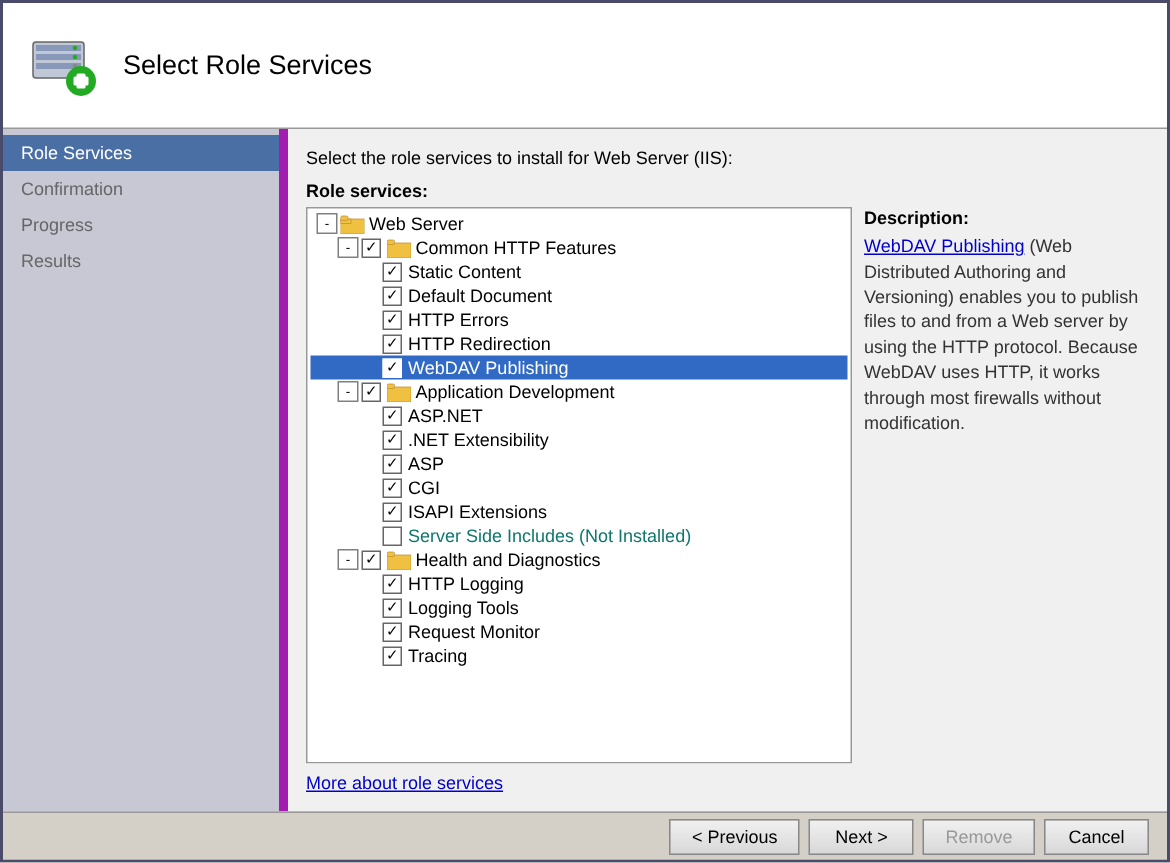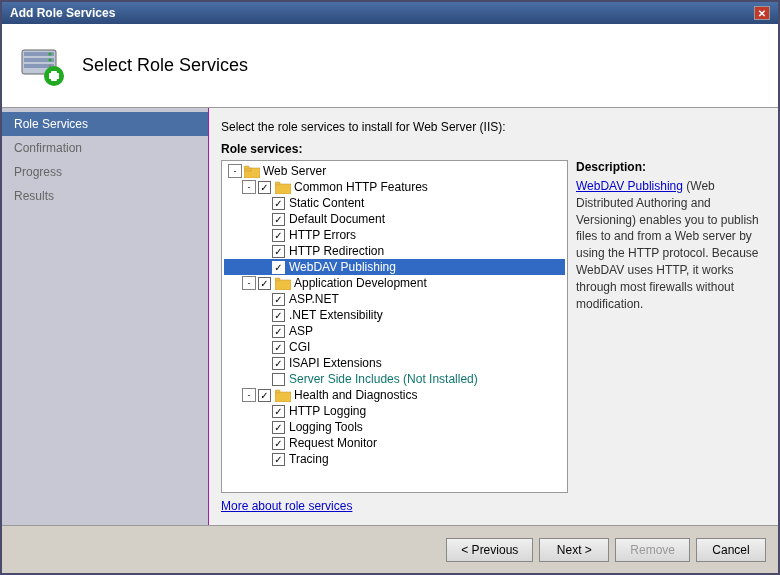--- a/index.html
+++ b/index.html
@@ -65,23 +65,23 @@
       font-size: 18px;
       font-weight: normal;
       color: #000;
     }
     .content {
       display: flex;
       flex: 1;
       overflow: hidden;
     }
     .sidebar {
-      width: 207px;
+      width: 190px;
       background: #c8c8d4;
-      border-right: 1px solid #a21caf;
+      border-right: 6px solid #a21caf;
       padding: 4px 0;
       flex-shrink: 0;
     }
     .sidebar-item {
       padding: 5px 12px;
       cursor: pointer;
       color: #000;
     }
     .sidebar-item.active {
       background: #4a6fa5;
@@ -213,42 +213,38 @@
       cursor: pointer;
     }
     .footer {
       background: #d4d0c8;
       border-top: 1px solid #999;
       padding: 8px 12px;
       display: flex;
       justify-content: flex-end;
       align-items: center;
       gap: 6px;
-      height: 48px;
+      height: 32px;
     }
     .btn {
       background: linear-gradient(to bottom, #f0f0f0, #d8d8d8);
       border: 1px solid #888;
       padding: 4px 14px;
       font-size: 12px;
       cursor: pointer;
       min-width: 70px;
       text-align: center;
     }
     .btn:disabled { color: #999; cursor: default; }
   </style>
 </head>
 <body>
 
 <div class="window">
 
-  <div class="title-bar">
-    <span>Add Role Services</span>
-    <div class="title-bar-close">✕</div>
-  </div>
 
   <div class="header">
     <div class="header-icon">
       <svg viewBox="0 0 48 48" xmlns="http://www.w3.org/2000/svg">
 
         <rect x="4" y="8" width="34" height="24" rx="2" fill="#c0c8d8" stroke="#666" stroke-width="1"></rect>
         <rect x="6" y="10" width="30" height="4" fill="#8898b8"></rect>
         <rect x="6" y="16" width="30" height="4" fill="#8898b8"></rect>
         <rect x="6" y="22" width="30" height="4" fill="#8898b8"></rect>
         <circle cx="32" cy="12" r="1.5" fill="#22aa22"></circle>

